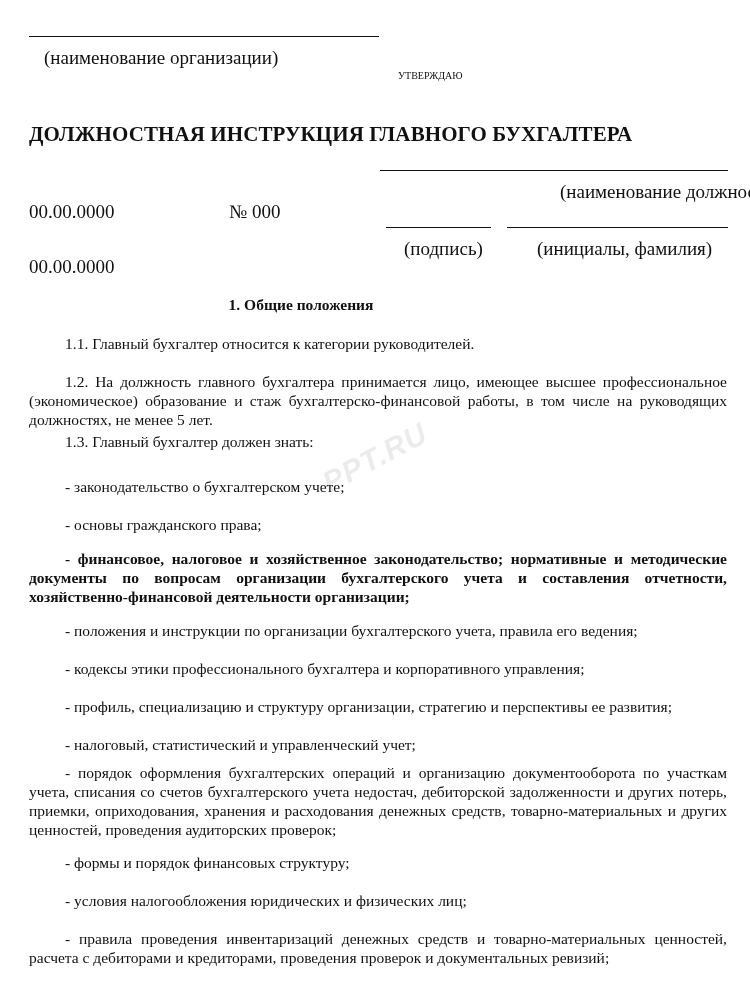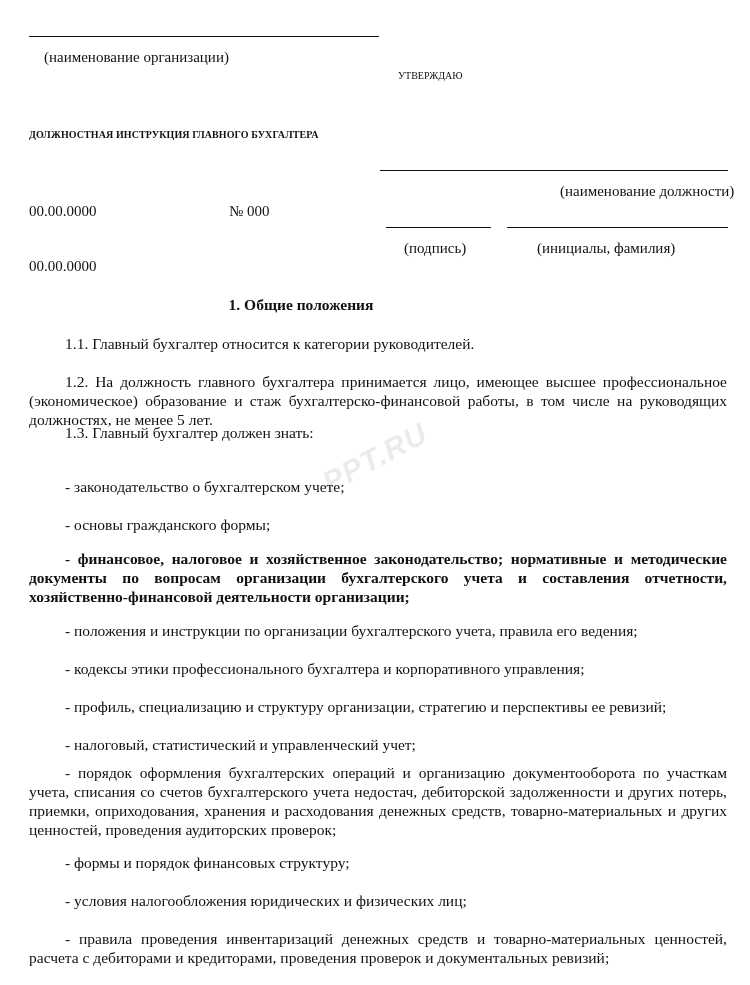--- a/index.html
+++ b/index.html
@@ -12,22 +12,22 @@
       height: 985px;
       position: relative;
       overflow: hidden;
       font-family: "Liberation Serif", "DejaVu Serif", serif;
       color: #111111;
       font-size: 15.5px;
       line-height: 19px;
     }
     .abs { position: absolute; }
     .line { position: absolute; height: 0; border-top: 1.6px solid #111; }
-    .caption { position: absolute; font-size: 15px; white-space: nowrap; }
-    .doc-title { font-weight: bold; font-size: 10px; white-space: nowrap; letter-spacing: 0.1px; }
+    .caption { position: absolute; font-size: 19px; white-space: nowrap; }
+    .doc-title { font-weight: bold; font-size: 21px; white-space: nowrap; letter-spacing: 0.1px; }
     .section-title { font-weight: bold; text-align: center; width: 602px; left: 0; }
     .para {
       position: absolute;
       left: 29px;
       width: 698px;
       text-align: justify;
       text-indent: 36px;
       line-height: 19px;
     }
     .para.single { white-space: nowrap; }
@@ -68,24 +68,24 @@
 <div class="caption" style="left:537px; top:239px;text-align:right;">(инициалы, фамилия)</div>
 
 <div class="caption" style="left:29px; top:257px;">00.00.0000</div>
 
 <div class="abs section-title" style="top:295px;">1. Общие положения</div>
 
 <div class="watermark">PPT.RU</div>
 
 <div class="para single" style="top:334px;">1.1. Главный бухгалтер относится к категории руководителей.</div>
 <div class="para" style="top:372px;">1.2. На должность главного бухгалтера принимается лицо, имеющее высшее профессиональное (экономическое) образование и стаж бухгалтерско-финансовой работы, в том числе на руководящих должностях, не менее 5 лет.</div>
-<div class="para single" style="top:423px;">1.3. Главный бухгалтер должен знать:</div>
+<div class="para single" style="top:432px;">1.3. Главный бухгалтер должен знать:</div>
 <div class="para single" style="top:477px;">- законодательство о бухгалтерском учете;</div>
-<div class="para single" style="top:515px;">- основы гражданского формы;</div>
+<div class="para single" style="top:515px;">- основы гражданского права;</div>
 <div class="para" style="top:549px;font-weight:bold;">- финансовое, налоговое и хозяйственное законодательство; нормативные и методические документы по вопросам организации бухгалтерского учета и составления отчетности, хозяйственно-финансовой деятельности организации;</div>
 <div class="para single" style="top:621px;">- положения и инструкции по организации бухгалтерского учета, правила его ведения;</div>
 <div class="para single" style="top:659px;">- кодексы этики профессионального бухгалтера и корпоративного управления;</div>
-<div class="para single" style="top:697px;">- профиль, специализацию и структуру организации, стратегию и перспективы ее ревизий;</div>
+<div class="para single" style="top:697px;">- профиль, специализацию и структуру организации, стратегию и перспективы ее развития;</div>
 <div class="para single" style="top:735px;">- налоговый, статистический и управленческий учет;</div>
 <div class="para" style="top:763px;">- порядок оформления бухгалтерских операций и организацию документооборота по участкам учета, списания со счетов бухгалтерского учета недостач, дебиторской задолженности и других потерь, приемки, оприходования, хранения и расходования денежных средств, товарно-материальных и других ценностей, проведения аудиторских проверок;</div>
 <div class="para single" style="top:853px;">- формы и порядок финансовых структуру;</div>
 <div class="para single" style="top:891px;">- условия налогообложения юридических и физических лиц;</div>
 <div class="para" style="top:929px;">- правила проведения инвентаризаций денежных средств и товарно-материальных ценностей, расчета с дебиторами и кредиторами, проведения проверок и документальных ревизий;</div>
 
 </body></html>

